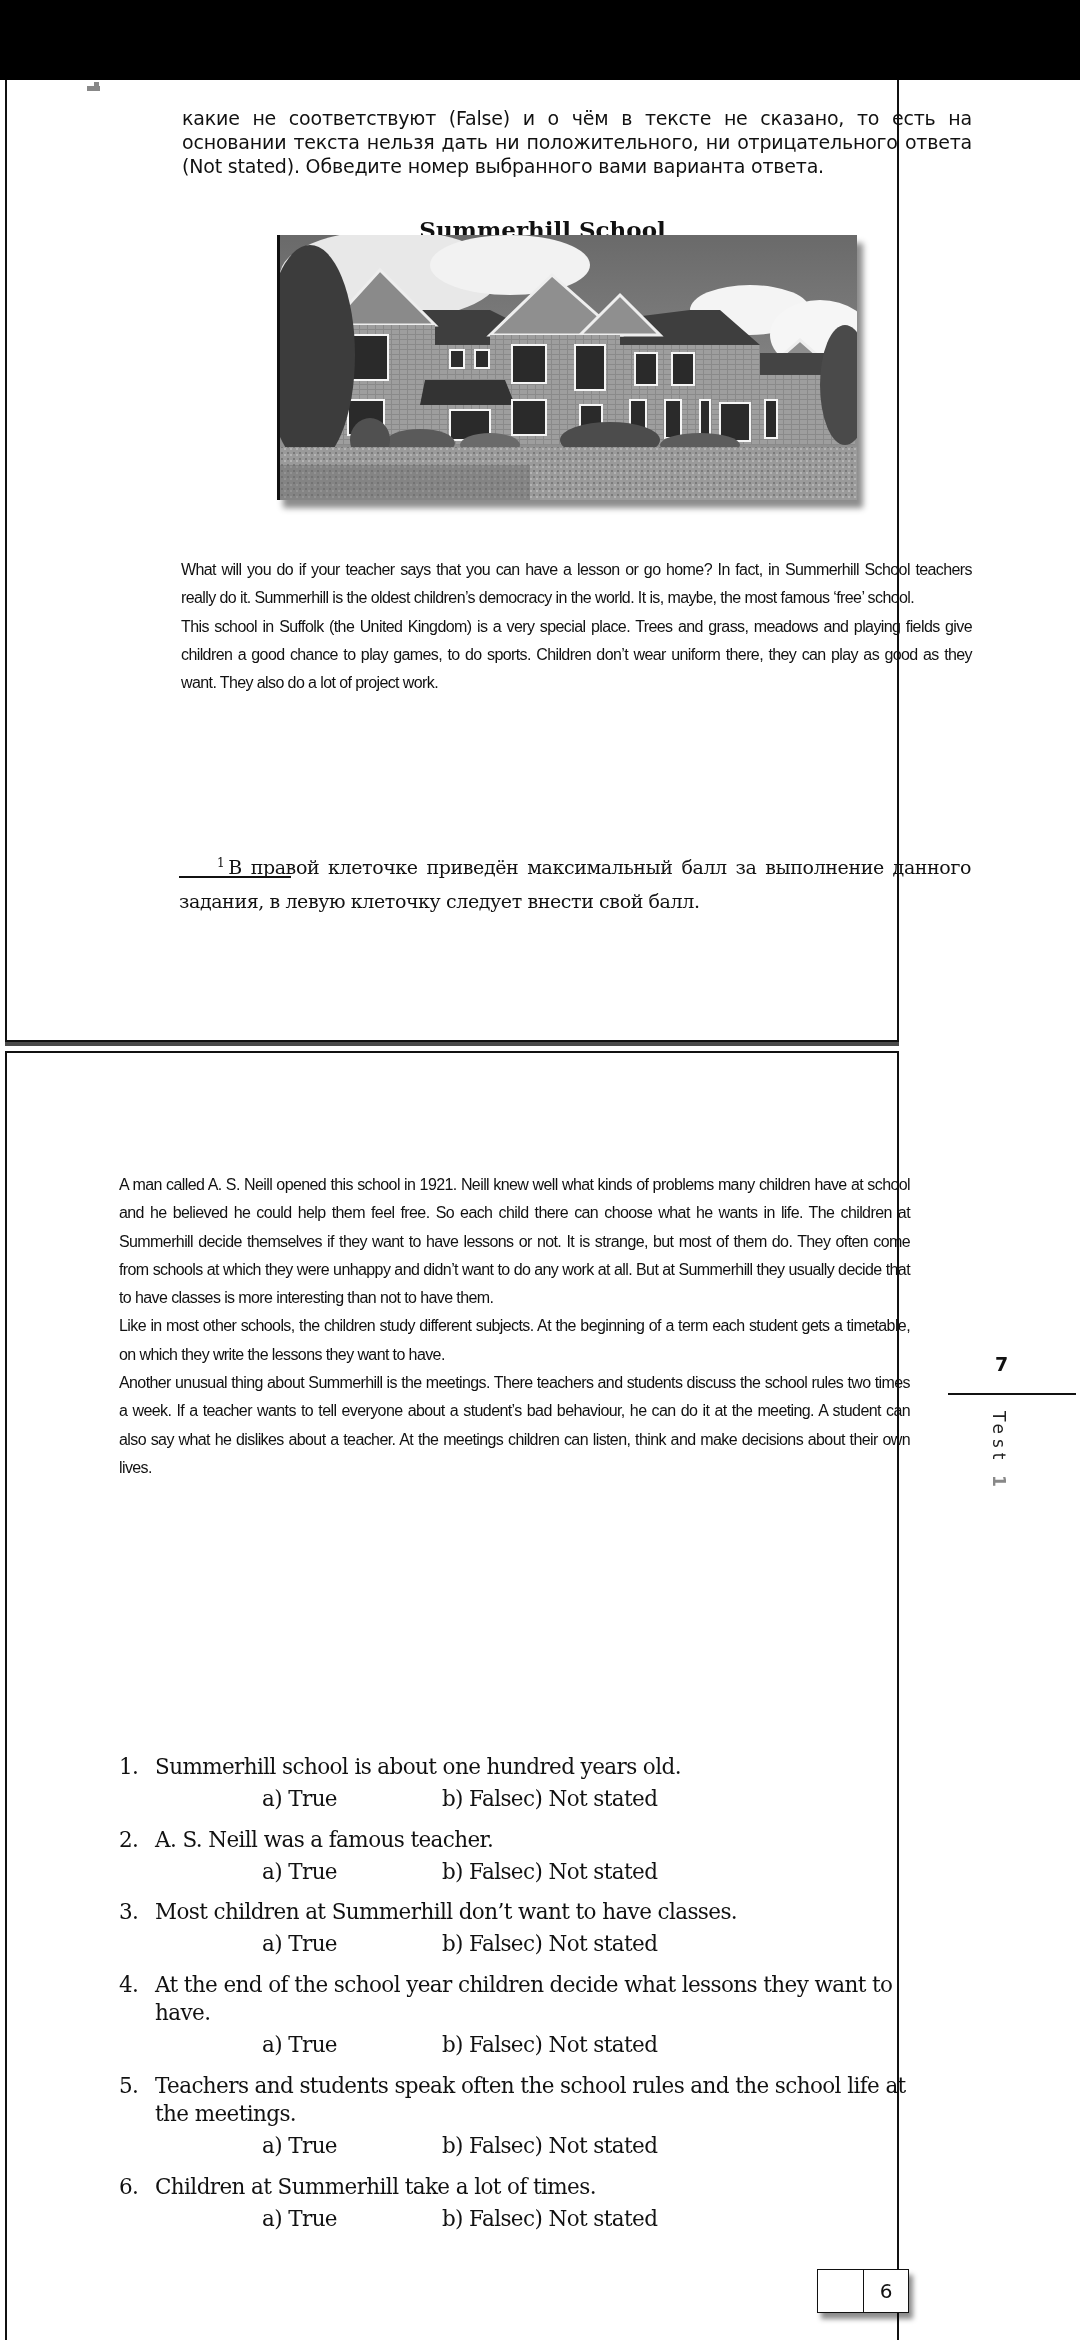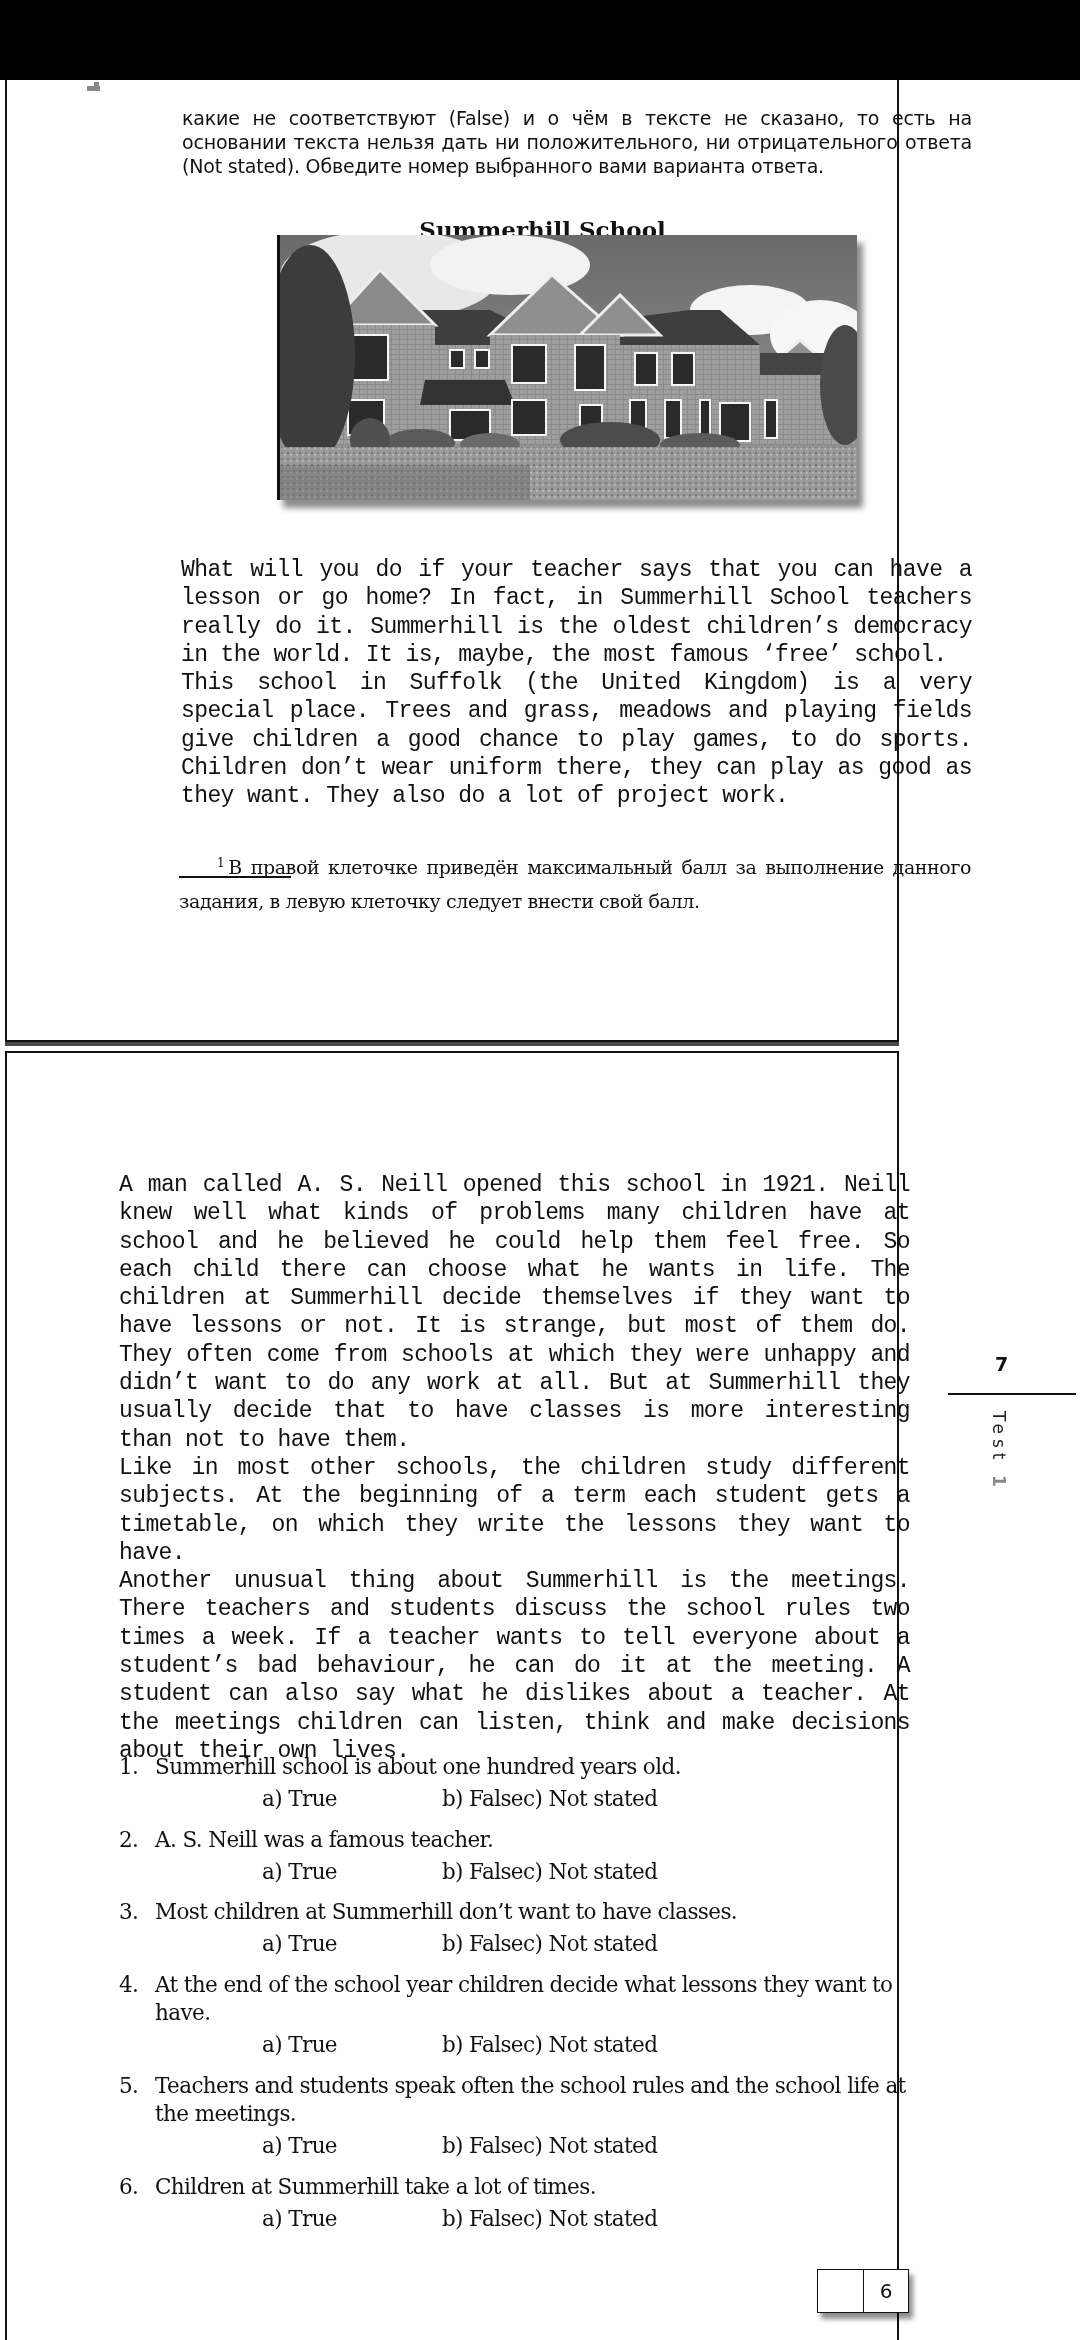--- a/index.html
+++ b/index.html
@@ -15,21 +15,21 @@
 
   .corner-mark { position: absolute; left: 80px; top: 46px; width: 13px; height: 5px; background: #888; z-index: 6; }
   .corner-mark::before { content: ""; position: absolute; left: 7px; top: -4px; width: 5px; height: 5px; background: #888; }
 
   .instr { position: absolute; left: 175px; top: 66px; width: 790px; font-family: "DejaVu Sans", sans-serif; font-size: 19px; line-height: 24px; text-align: justify; color: #111; letter-spacing: -0.2px; }
 
   .title { position: absolute; left: 0; width: 1071px; top: 132px; text-align: center; font-family: "DejaVu Serif", serif; font-weight: bold; font-size: 23px; margin-top: 44px; }
 
   .photo-wrap { position: absolute; left: 270px; top: 195px; width: 580px; height: 265px; box-shadow: 6px 8px 6px rgba(0,0,0,0.45); background: #777; overflow: hidden; border-left: 3px solid #111; }
 
-  .body-text { position: absolute; font-family: Liberation Mono, monospace; font-size: 23px; line-height: 28.3px; text-align: justify; color: #111; letter-spacing: -0.6px; }
+  .body-text { position: absolute; font-family: Liberation Sans, sans-serif; font-size: 16px; line-height: 28.3px; text-align: justify; color: #111; letter-spacing: -0.6px; }
   .p1 { left: 174px; top: 516px; width: 791px; }
 
   .fn-rule { position: absolute; left: 172px; top: 836px; width: 112px; height: 2px; background: #111; }
   .footnote { position: absolute; left: 172px; top: 806px; width: 792px; font-size: 19px; line-height: 34px; text-align: justify; letter-spacing: -0.4px; }
   .footnote sup { font-size: 12px; vertical-align: 7px; margin-left: 38px; margin-right: 4px; }
 
   .p2 { left: 112px; top: 118px; width: 791px; }
 
   .side-num { position: absolute; left: 988px; top: 300px; font-family: "DejaVu Sans", sans-serif; font-weight: bold; font-size: 19px; }
   .side-rule { position: absolute; left: 941px; top: 340px; width: 128px; height: 2px; background: #111; }

